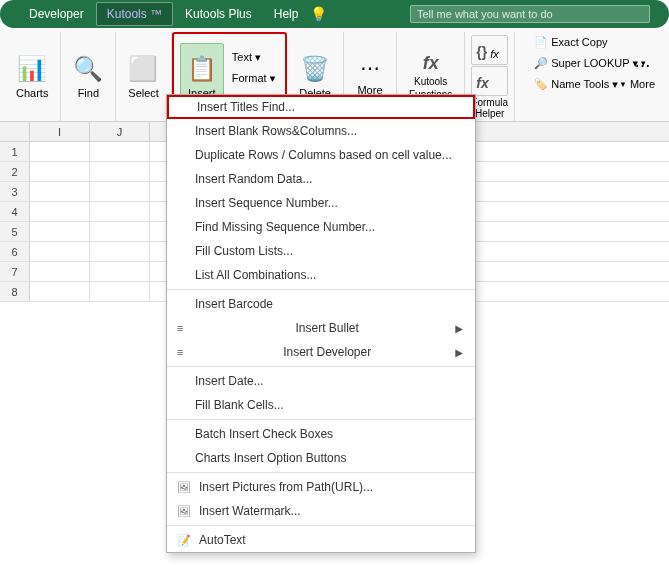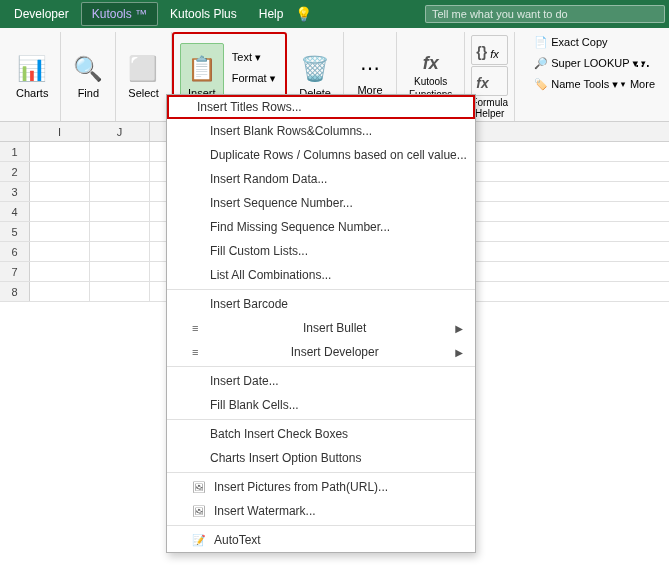--- a/index.html
+++ b/index.html
@@ -11,22 +11,23 @@
       height: 565px;
       overflow: hidden;
     }
 
     
     .ribbon-top {
       background: #217346;
       height: 28px;
       display: flex;
       align-items: center;
-      padding: 0 4px;
+      padding: 0 19px;
       gap: 2px;
+      border-radius: 14px;
     }
     .ribbon-tab {
       color: #fff;
       padding: 4px 10px;
       cursor: pointer;
       font-size: 12px;
       border-radius: 2px;
     }
     .ribbon-tab.kutools {
       background: #1a5c38;
@@ -136,21 +137,21 @@
       z-index: 1000;
       background: #fff;
       border: 1px solid #b0b0b0;
       box-shadow: 2px 4px 8px rgba(0,0,0,0.2);
       width: 310px;
     }
 
     .dropdown-item {
       display: flex;
       align-items: center;
-      padding: 5px 12px 5px 43px;
+      padding: 5px 12px 5px 28px;
       cursor: pointer;
       font-size: 12px;
       color: #333;
       white-space: nowrap;
     }
 
     .dropdown-item.highlighted {
       background: #fff;
       border: 2px solid #cc0000;
       padding: 3px 10px 3px 28px;
@@ -364,21 +365,21 @@
         <div style="font-size:16px;">⋯</div>
         <div>More</div>
       </div>
     </div>
   </div>
 
 </div>
 
 <div class="dropdown-container" id="dropdown-menu">
 <div class="dropdown-item highlighted">
-      <span>Insert Titles Rows...</span>
+      <span>Insert Titles Find...</span>
     </div>
     <div class="dropdown-item">
       <span>Insert Blank Rows&amp;Columns...</span>
     </div>
     <div class="dropdown-item">
       <span>Duplicate Rows / Columns based on cell value...</span>
     </div>
     <div class="dropdown-item">
       <span>Insert Random Data...</span>
     </div>

